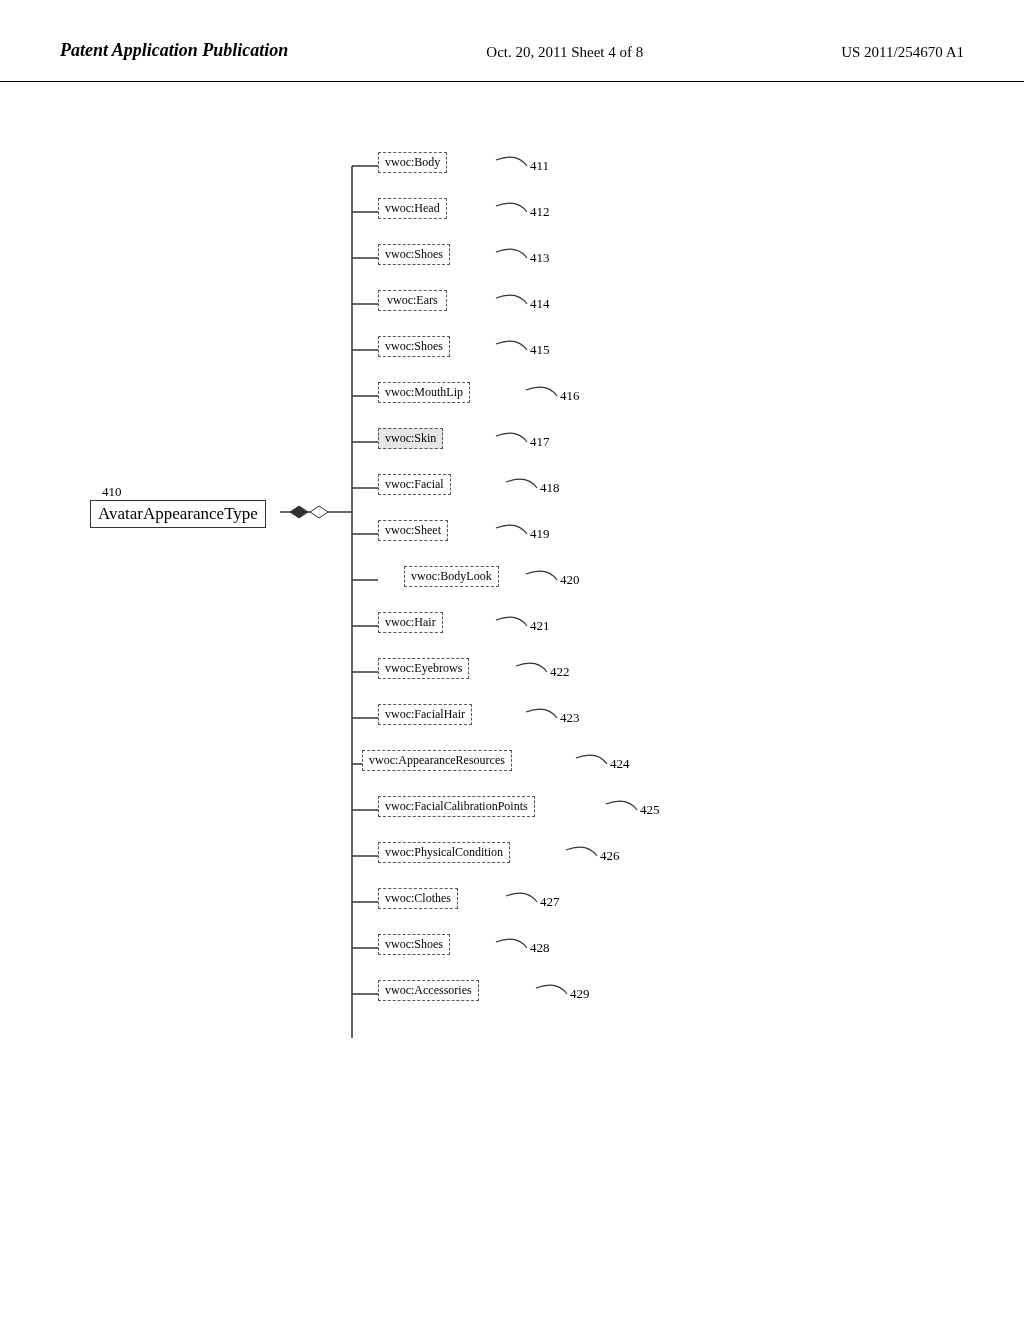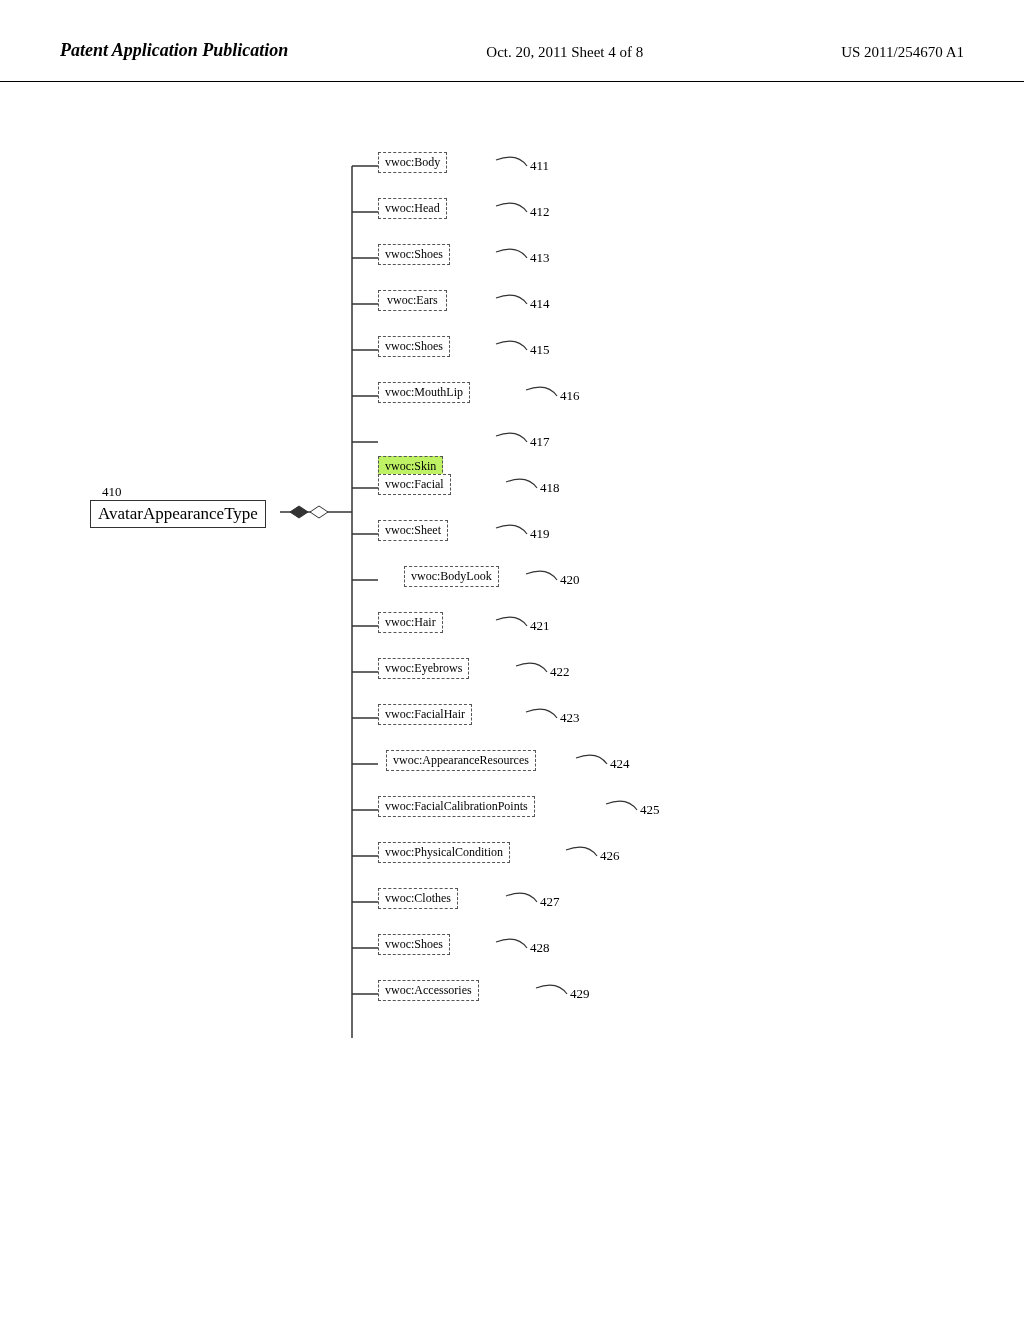--- a/index.html
+++ b/index.html
@@ -195,28 +195,28 @@
     <div style="position:absolute; left:28px; top:378px; display:flex; align-items:center; gap:0;">
       <div style="border:1px solid #333; padding:3px 7px; font-size:17px; background:#fff;">AvatarAppearanceType</div>
     </div>
 
     <div style="position:absolute; left:316px; top:30px; font-size:12px; border:1px dashed #555; padding:2px 6px; background:#fff;">vwoc:Body</div>
     <div style="position:absolute; left:316px; top:76px; font-size:12px; border:1px dashed #555; padding:2px 6px; background:#fff;">vwoc:Head</div>
     <div style="position:absolute; left:316px; top:122px; font-size:12px; border:1px dashed #555; padding:2px 6px; background:#fff;">vwoc:Shoes</div>
     <div style="position:absolute; left:316px; top:168px; font-size:12px; border:1px dashed #555; padding:2px 8px; background:#fff;">vwoc:Ears</div>
     <div style="position:absolute; left:316px; top:214px; font-size:12px; border:1px dashed #555; padding:2px 6px; background:#fff;">vwoc:Shoes</div>
     <div style="position:absolute; left:316px; top:260px; font-size:12px; border:1px dashed #555; padding:2px 6px; background:#fff;">vwoc:MouthLip</div>
-    <div style="position:absolute; left:316px; top:306px; font-size:12px; border:1px dashed #555; padding:2px 6px; background:#bef264;margin-top:28px;">vwoc:Skin</div>
+    <div style="position:absolute; left:316px; top:306px; font-size:12px; border:1px dashed #555; padding:2px 6px; background:#e5e5e5;">vwoc:Skin</div>
     <div style="position:absolute; left:316px; top:352px; font-size:12px; border:1px dashed #555; padding:2px 6px; background:#fff;">vwoc:Facial</div>
     <div style="position:absolute; left:316px; top:398px; font-size:12px; border:1px dashed #555; padding:2px 6px; background:#fff;">vwoc:Sheet</div>
     <div style="position:absolute; left:316px; top:444px; font-size:12px; border:1px dashed #555; padding:2px 6px; background:#fff;margin-left:26px;">vwoc:BodyLook</div>
     <div style="position:absolute; left:316px; top:490px; font-size:12px; border:1px dashed #555; padding:2px 6px; background:#fff;">vwoc:Hair</div>
     <div style="position:absolute; left:316px; top:536px; font-size:12px; border:1px dashed #555; padding:2px 6px; background:#fff;">vwoc:Eyebrows</div>
     <div style="position:absolute; left:316px; top:582px; font-size:12px; border:1px dashed #555; padding:2px 6px; background:#fff;">vwoc:FacialHair</div>
-    <div style="position:absolute; left:324px; top:628px; font-size:12px; border:1px dashed #555; padding:2px 6px; background:#fff;">vwoc:AppearanceResources</div>
+    <div style="position:absolute; left:300px; top:628px; font-size:12px; border:1px dashed #555; padding:2px 6px; background:#fff;">vwoc:AppearanceResources</div>
     <div style="position:absolute; left:316px; top:674px; font-size:12px; border:1px dashed #555; padding:2px 6px; background:#fff;">vwoc:FacialCalibrationPoints</div>
     <div style="position:absolute; left:316px; top:720px; font-size:12px; border:1px dashed #555; padding:2px 6px; background:#fff;">vwoc:PhysicalCondition</div>
     <div style="position:absolute; left:316px; top:766px; font-size:12px; border:1px dashed #555; padding:2px 6px; background:#fff;">vwoc:Clothes</div>
     <div style="position:absolute; left:316px; top:812px; font-size:12px; border:1px dashed #555; padding:2px 6px; background:#fff;">vwoc:Shoes</div>
     <div style="position:absolute; left:316px; top:858px; font-size:12px; border:1px dashed #555; padding:2px 6px; background:#fff;">vwoc:Accessories</div>
 
   </div>
 </div>
 
 </body></html>

